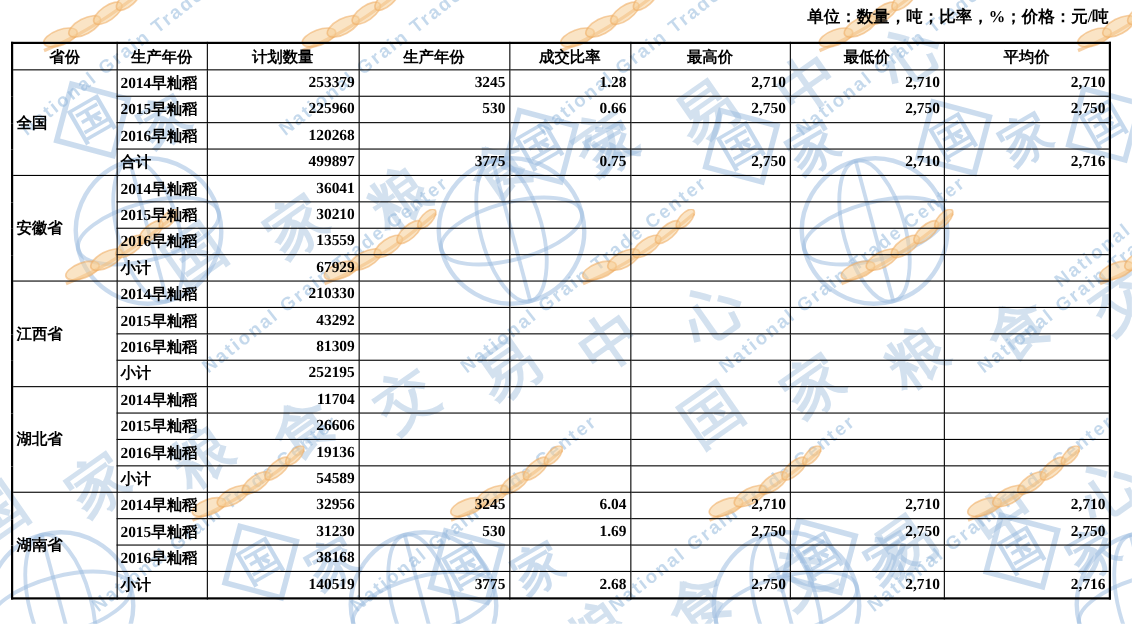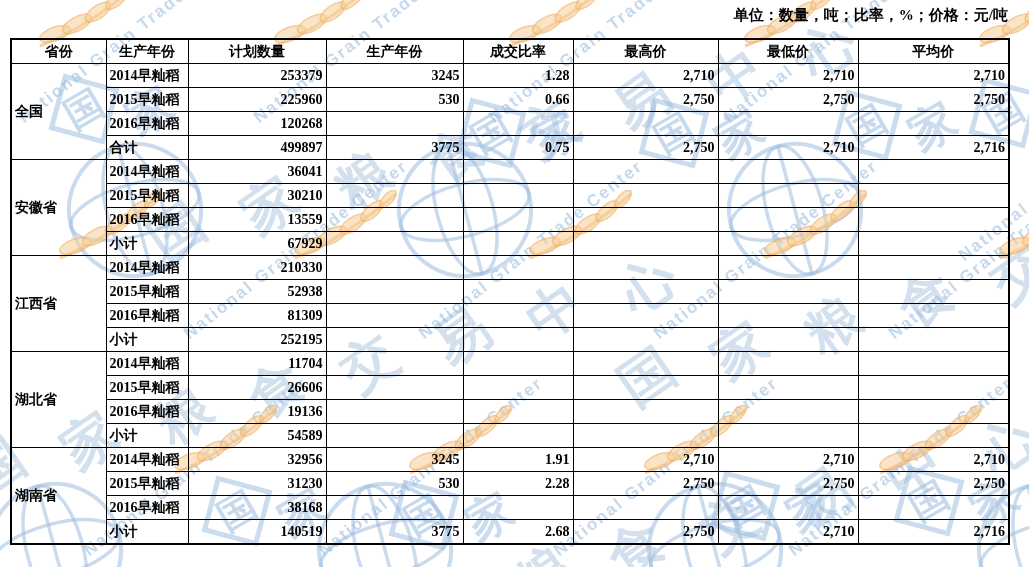--- a/index.html
+++ b/index.html
@@ -403,21 +403,21 @@
         <td class="cen">2014早籼稻</td>
         <td class="num">210330</td>
         <td class="num"></td>
         <td class="num"></td>
         <td class="num"></td>
         <td class="num"></td>
         <td class="num"></td>
       </tr>
       <tr>
         <td class="cen">2015早籼稻</td>
-        <td class="num">52938</td>
+        <td class="num">43292</td>
         <td class="num"></td>
         <td class="num"></td>
         <td class="num"></td>
         <td class="num"></td>
         <td class="num"></td>
       </tr>
       <tr>
         <td class="cen">2016早籼稻</td>
         <td class="num">81309</td>
         <td class="num"></td>
@@ -470,30 +470,30 @@
         <td class="num"></td>
         <td class="num"></td>
         <td class="num"></td>
         <td class="num"></td>
       </tr>
       <tr>
         <td rowspan="4" class="cen">湖南省</td>
         <td class="cen">2014早籼稻</td>
         <td class="num">32956</td>
         <td class="num">3245</td>
-        <td class="num">1.91</td>
+        <td class="num">6.04</td>
         <td class="num">2,710</td>
         <td class="num">2,710</td>
         <td class="num">2,710</td>
       </tr>
       <tr>
         <td class="cen">2015早籼稻</td>
         <td class="num">31230</td>
         <td class="num">530</td>
-        <td class="num">2.28</td>
+        <td class="num">1.69</td>
         <td class="num">2,750</td>
         <td class="num">2,750</td>
         <td class="num">2,750</td>
       </tr>
       <tr>
         <td class="cen">2016早籼稻</td>
         <td class="num">38168</td>
         <td class="num"></td>
         <td class="num"></td>
         <td class="num"></td>

